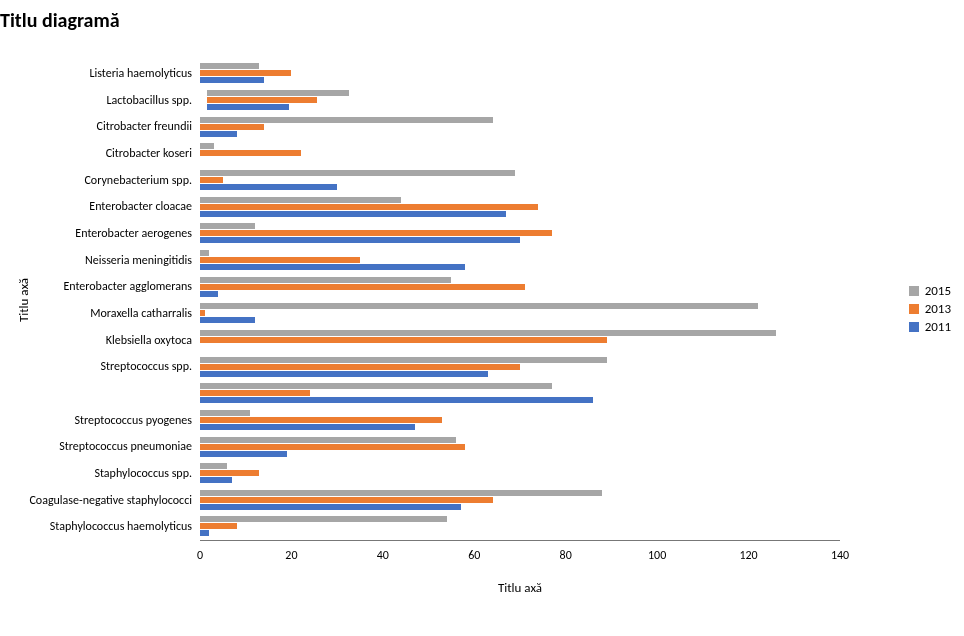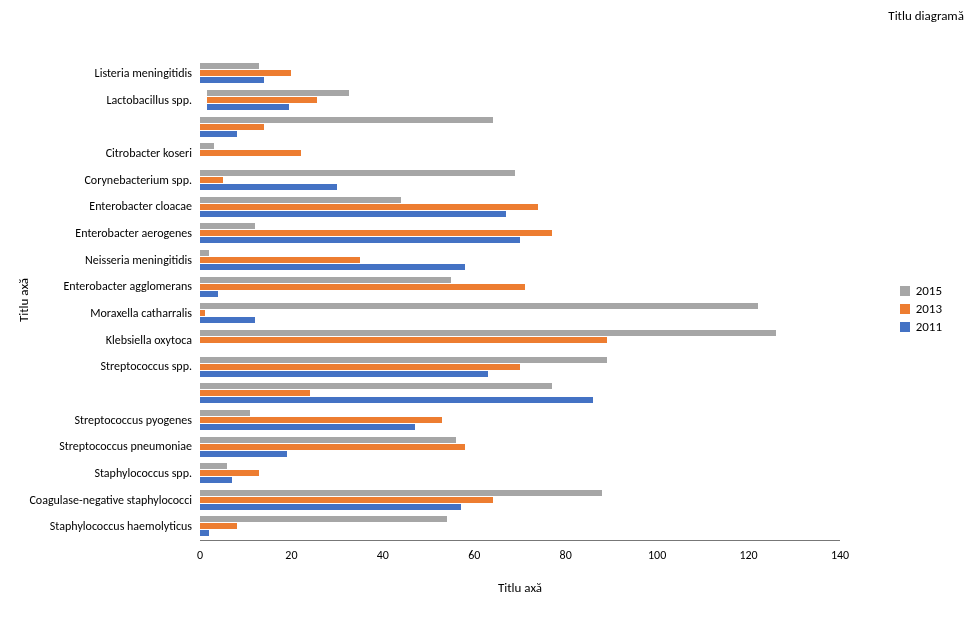--- a/index.html
+++ b/index.html
@@ -1,53 +1,54 @@
 <!DOCTYPE html>
 <html><head>
 <meta charset="utf-8">
 <style>
   html,body{margin:0;padding:0;font-family:Calibri,Arial,sans-serif;background:#fff;color:#000}
   .chart{position:relative;width:964px;height:636px}
-  .title{position:absolute;top:8px;left:0;width:100%;text-align:right;font-weight:normal;font-size:13px}
+  .title{position:absolute;top:8px;left:0;width:100%;text-align:left;font-weight:bold;font-size:20px}
   .plot{position:absolute;top:60px;left:200px;width:640px;height:480px}
   .row{position:relative;height:26.5px}
   .catlabel{position:absolute;right:648px;top:0;height:26.5px;line-height:26.5px;font-size:12px;text-align:right;white-space:nowrap}
   .bar{position:absolute;height:6px;left:0}
   .s2015{background:#a6a6a6}
   .s2013{background:#ed7d31}
   .s2011{background:#4472c4}
   .xaxis-line{position:absolute;top:540px;left:200px;width:640px;height:1px;background:#777}
   .xtick{position:absolute;top:548px;font-size:12px;transform:translateX(-50%)}
   .xlabel{position:absolute;top:580px;left:200px;width:640px;text-align:center;font-size:13px}
   .ylabel{position:absolute;top:60px;left:0;width:480px;height:20px;line-height:20px;text-align:center;font-size:13px;transform:rotate(-90deg);transform-origin:0 0;top:540px;left:14px}
   .legend{position:absolute;top:280px;right:10px;font-size:13px}
-  .legend-row{display:flex;align-items:center;margin:3px 12px}
+  .legend-row{display:flex;align-items:center;margin:3px 3px}
   .swatch{display:inline-block;width:10px;height:10px;margin-right:6px}
 </style>
 </head>
 <body>
 
 <div class="chart">
 
   <div class="title">Titlu diagramă</div>
 
   <div class="plot" id="plot">
       <div class="row" style="height: 26.6667px;">
-        <div class="catlabel" style="height: 26.6667px; line-height: 26.6667px;">Listeria meningitidis</div>
+        <div class="catlabel" style="height: 26.6667px; line-height: 26.6667px;">Listeria haemolyticus</div>
         <div class="bar s2015" style="top: 3.33333px; width: 59.4286px; background: rgb(166, 166, 166);"></div>
         <div class="bar s2013" style="top: 10.3333px; width: 91.4286px; background: rgb(237, 125, 49);"></div>
         <div class="bar s2011" style="top: 17.3333px; width: 64px; background: rgb(68, 114, 196);"></div>
       </div>
       <div class="row" style="height: 26.6667px; margin-left: 7px;">
         <div class="catlabel" style="height: 26.6667px; line-height: 26.6667px;">Lactobacillus spp.</div>
         <div class="bar s2015" style="top: 3.33333px; width: 141.714px; background: rgb(166, 166, 166);"></div>
         <div class="bar s2013" style="top: 10.3333px; width: 109.714px; background: rgb(237, 125, 49);"></div>
         <div class="bar s2011" style="top: 17.3333px; width: 82.2857px; background: rgb(68, 114, 196);"></div>
       </div>
       <div class="row" style="height: 26.6667px;">
+        <div class="catlabel" style="height: 26.6667px; line-height: 26.6667px;">Citrobacter freundii</div>
         <div class="bar s2015" style="top: 3.33333px; width: 292.571px; background: rgb(166, 166, 166);"></div>
         <div class="bar s2013" style="top: 10.3333px; width: 64px; background: rgb(237, 125, 49);"></div>
         <div class="bar s2011" style="top: 17.3333px; width: 36.5714px; background: rgb(68, 114, 196);"></div>
       </div>
       <div class="row" style="height: 26.6667px;">
         <div class="catlabel" style="height: 26.6667px; line-height: 26.6667px;">Citrobacter koseri</div>
         <div class="bar s2015" style="top: 3.33333px; width: 13.7143px; background: rgb(166, 166, 166);"></div>
         <div class="bar s2013" style="top: 10.3333px; width: 100.571px; background: rgb(237, 125, 49);"></div>
         <div class="bar s2011" style="top: 17.3333px; width: 0px; background: rgb(68, 114, 196);"></div>
       </div>

